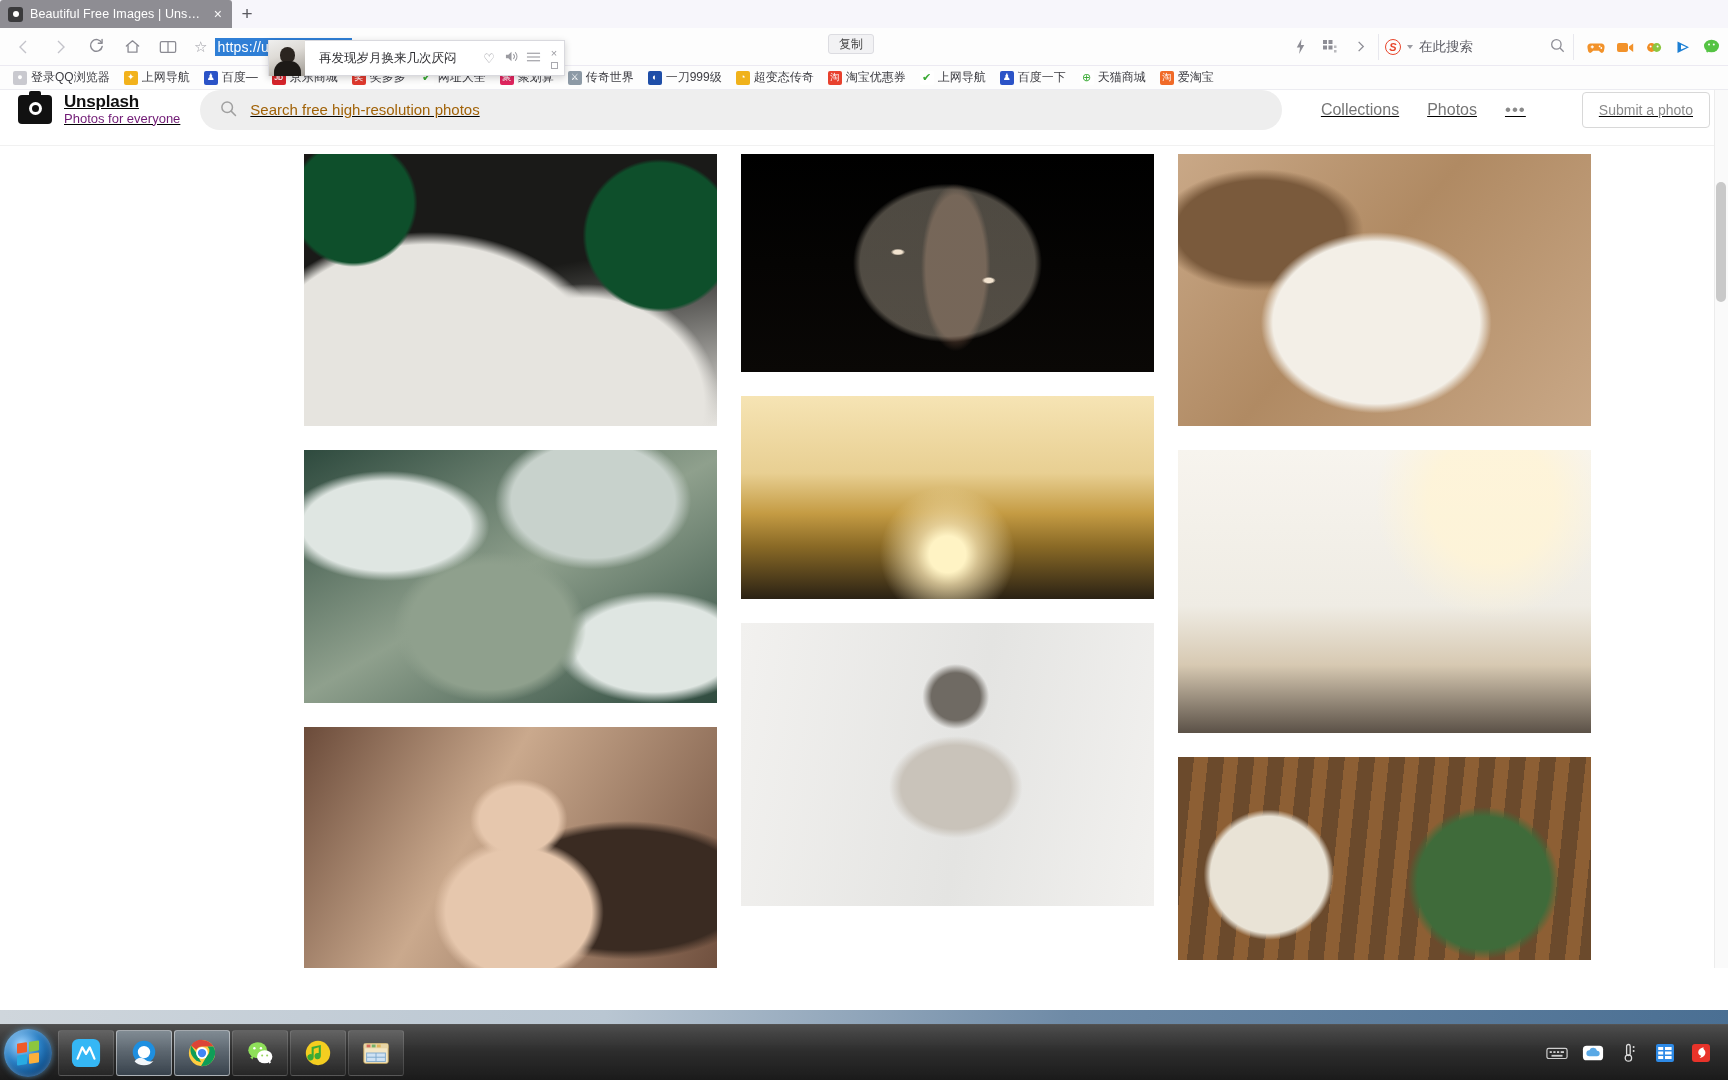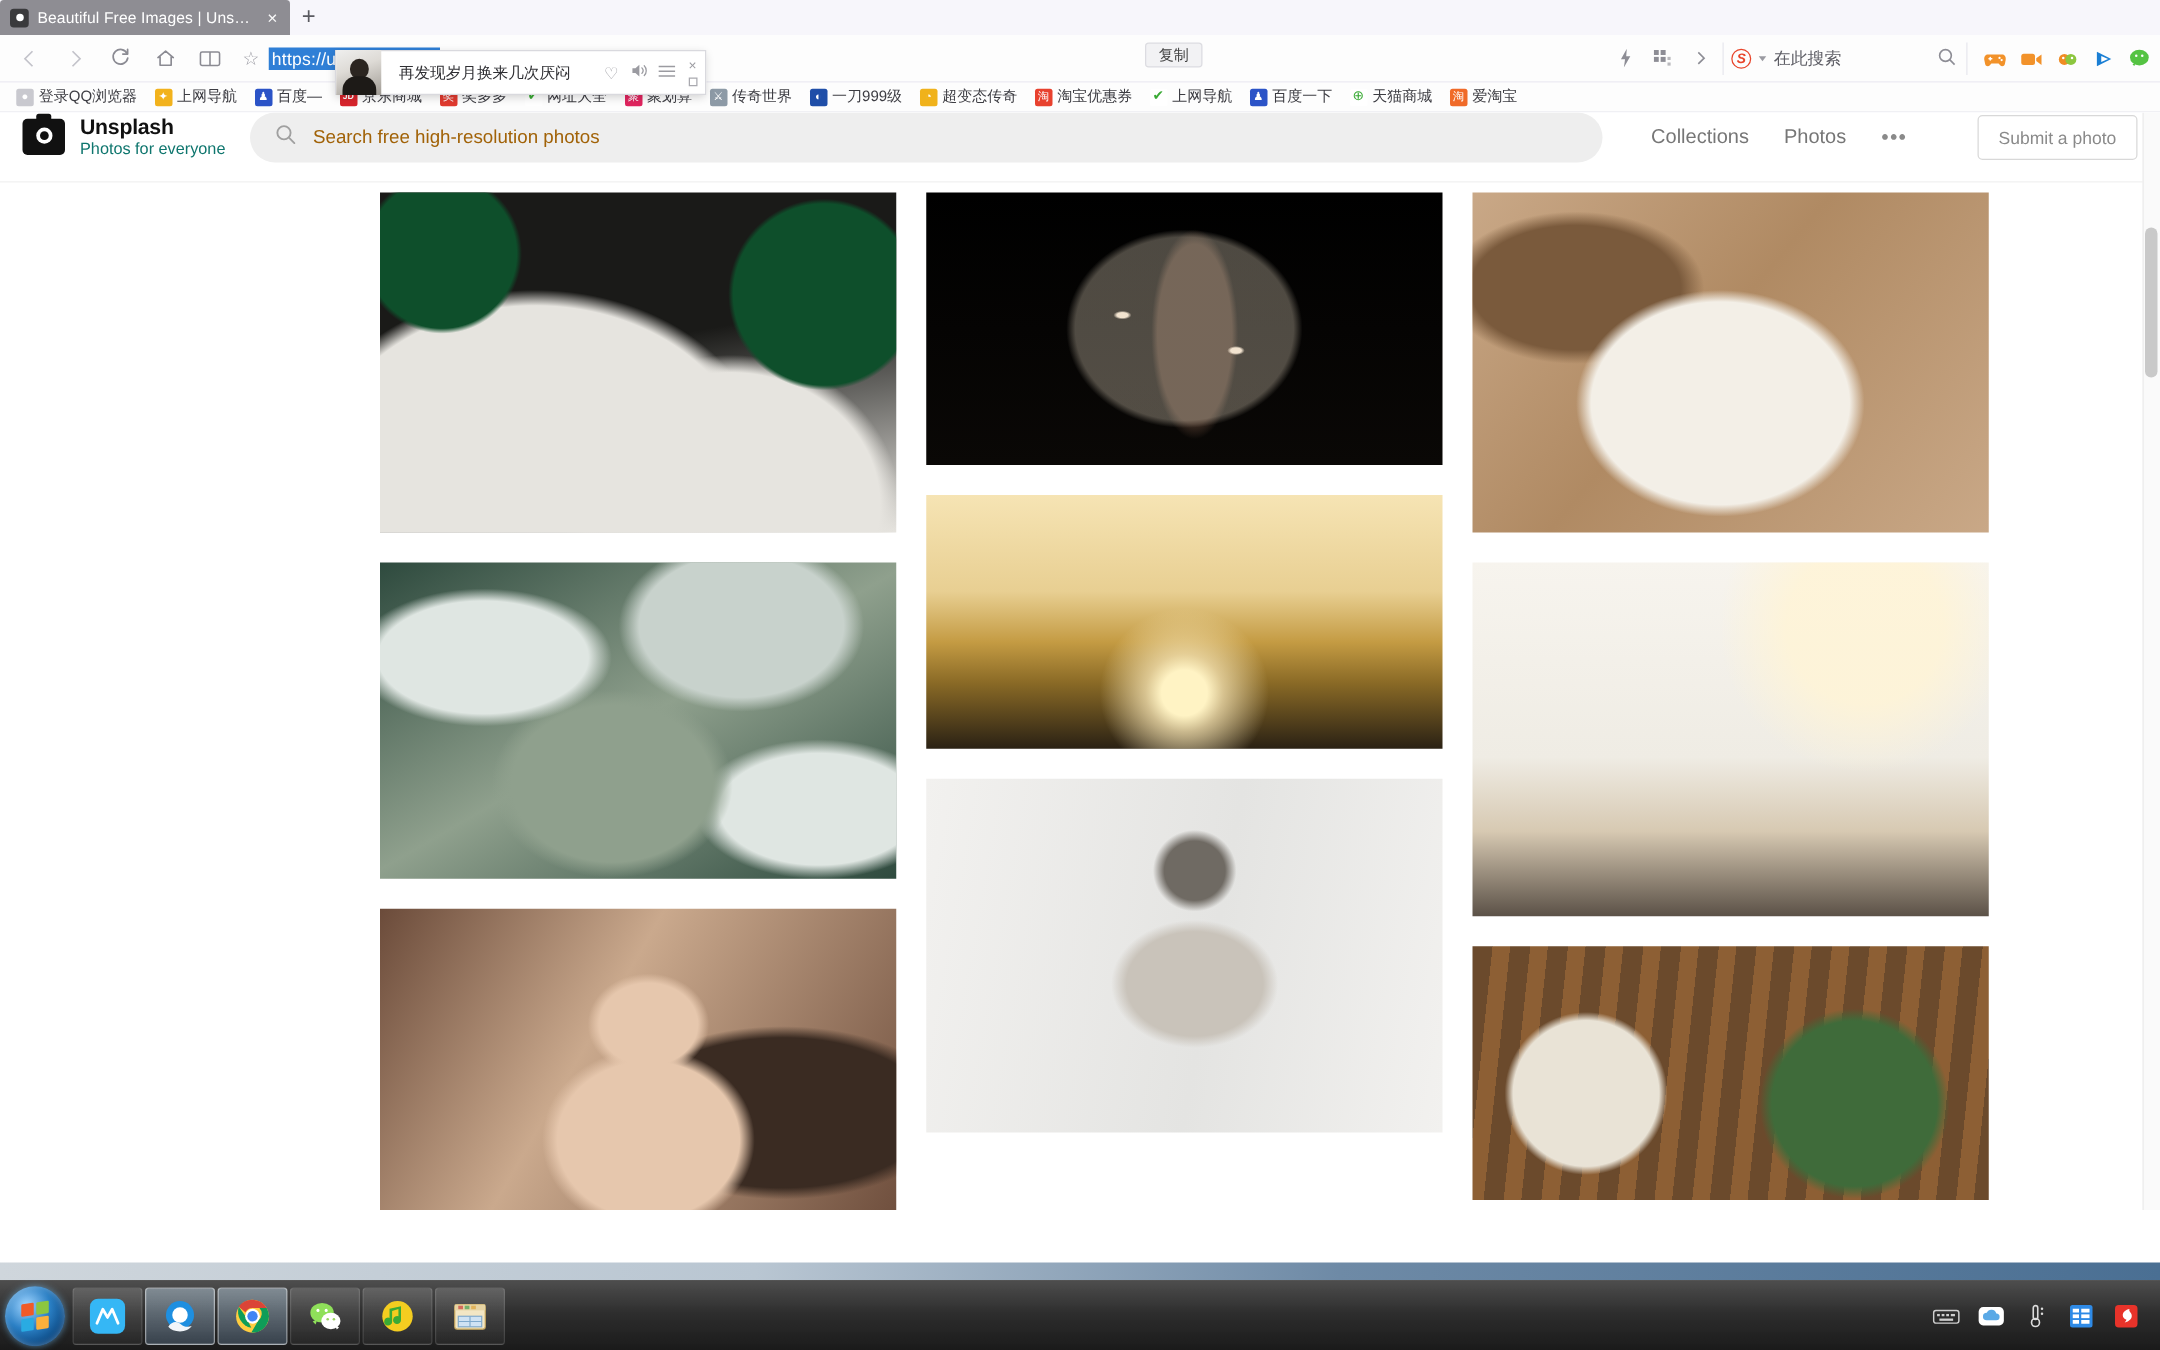--- a/index.html
+++ b/index.html
@@ -59,21 +59,21 @@
     flex: 1 1 auto; height: 28px; margin-left:8px;
     display:flex; align-items:center; gap:8px;
     position: relative; min-width: 0;
   }
   .star { color:#9a9aa2; font-size:15px; cursor:pointer; flex:0 0 auto; }
   .urltext {
     font-size: 14px; color:#fff; background:#2f7fd6;
     padding: 1px 2px; white-space:nowrap; letter-spacing:.2px;
   }
   .copybtn {
-    position:absolute; left: 916px; top: 6px;
+    position:absolute; left: 828px; top: 6px;
     width:46px; height:20px; background:#f2f2f4; border:1px solid #dcdce1;
     border-radius:3px; font-size:12px; color:#444; cursor:pointer;
     display:flex; align-items:center; justify-content:center;
   }
   .toolicons { display:flex; align-items:center; gap:2px; flex:0 0 auto; }
   .ticon {
     width:28px;height:28px;display:flex;align-items:center;justify-content:center;
     color:#8d8d95; font-size:13px; cursor:pointer;
   }
   .searchbox {
@@ -141,41 +141,41 @@
     justify-content:center; gap:3px; color:#9b9ba1;
   }
   .musicpop .mwin .x { font-size:11px; line-height:1; cursor:pointer; }
   .musicpop .mwin .sq { width:7px;height:7px;border:1px solid #a9a9af; cursor:pointer; }
 
   
   .page { position:absolute; left:0; right:0; top:90px; bottom:56px; background:#fff; overflow:hidden; }
 
   .uheader {
     height:56px; display:flex; align-items:center; padding: 0 18px 16px 18px;
-    gap: 0; border-bottom:1px solid #f1f1f1; background:#fff;
+    gap: 0; border-bottom:1px solid #f1f1f1; background:#fff;text-decoration:underline;
   }
   .ulogo { display:flex; align-items:center; gap:12px; flex:0 0 auto; }
   .ucam {
     width:34px;height:29px;background:#111;border-radius:4px;position:relative;flex:0 0 auto;
   }
   .ucam:before{
     content:""; position:absolute; left:11px; top:-4px; width:12px;height:5px;
     background:#111; border-radius:2px 2px 0 0;
   }
   .ucam:after{
     content:""; position:absolute; left:10.5px; top:7.5px; width:13px;height:13px;
     border-radius:50%; background:#fff;
   }
   .ucam .dot{
     position:absolute; left:13.5px; top:10.5px; width:7px;height:7px;border-radius:50%;
     background:#111; z-index:2;
   }
   .ubrand { line-height:1.15; }
   .ubrand .b1 { font-size:17px; font-weight:bold; color:#111; letter-spacing:-.2px;}
-  .ubrand .b2 { font-size:13px; color:#0f766e; }
+  .ubrand .b2 { font-size:13px; color:#701a75; }
   .usearch {
     flex: 0 0 auto; width: 1082px; height:40px; margin-left:20px;
     background:#eeeeee; border-radius:20px;
     display:flex; align-items:center; gap:13px; padding: 0 20px;
   }
   .usearch .mg { color:#a0a0a0; font-size:15px; }
   .usearch .ph { color:#a16207; font-size:15px; }
   .unav { margin-left:auto; display:flex; align-items:center; gap:28px; }
   .unav a { font-size:16px; color:#767676; text-decoration:none; cursor:pointer; white-space:nowrap;}
   .udots { color:#8a8a8a; font-size:17px; letter-spacing:1px; cursor:pointer; }

